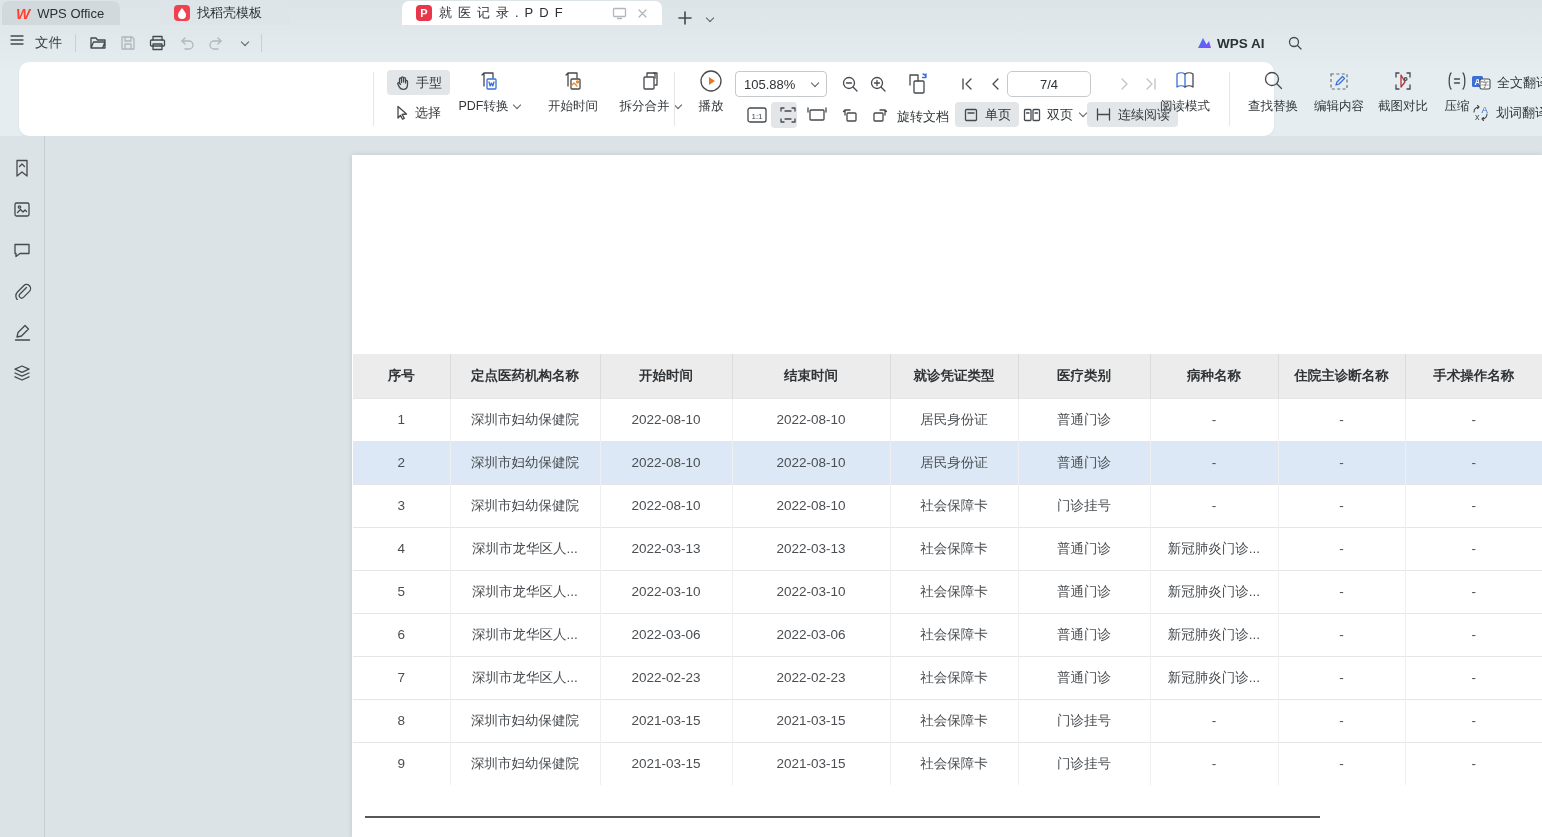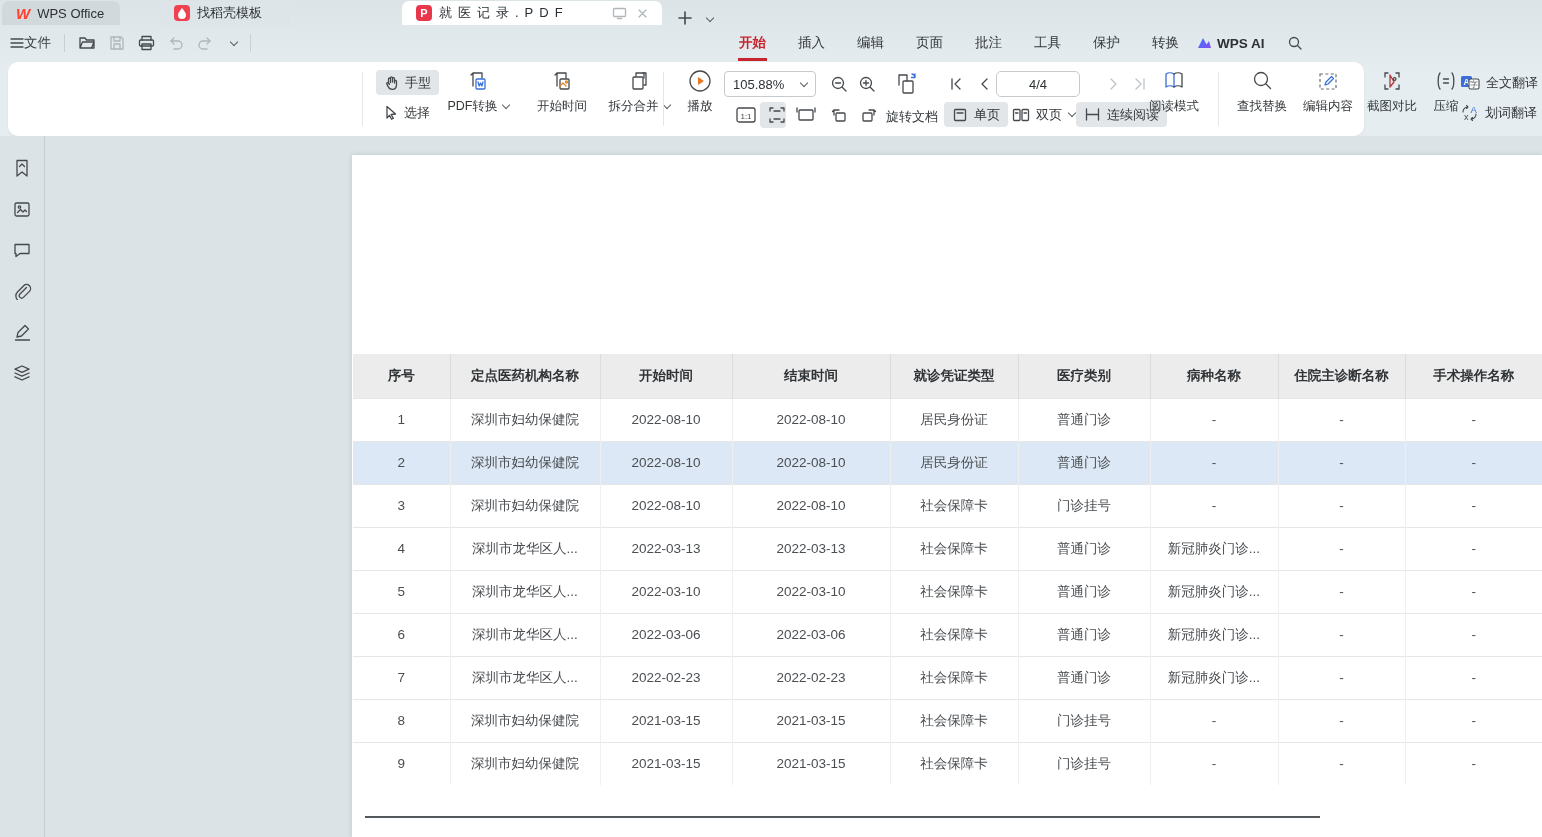--- a/index.html
+++ b/index.html
@@ -21,31 +21,31 @@
   .wps-logo { font-weight:800; font-style:italic; color:#ff4030; font-size:15px; }
   .sq-ic { width:16px; height:16px; border-radius:4px; background:#e8364b; color:#fff;
            display:flex; align-items:center; justify-content:center; font-size:11px; font-weight:700; flex:none; }
   .sq-ic.docer { background:#ef4150; }
   .tab-tools { display:flex; align-items:center; gap:10px; color:#9aa2a7; }
   .newtab { margin-left:16px; font-size:19px; color:#3c4043; display:flex; align-items:center; gap:10px; }
 
   
   .menubar { position:absolute; left:0; top:25px; width:1542px; height:36px; display:flex; align-items:center; font-size:13.5px; }
   .filegrp { display:flex; align-items:center; gap:13px; padding-left:10px; }
-  .filebtn { display:flex; align-items:center; gap:0; }
+  .filebtn { display:flex; align-items:flex-start; gap:11px; }
   .vsep { width:1px; height:18px; background:#c9cfd3; }
   .menus { position:absolute; left:738px; top:0; height:36px; display:flex; align-items:center; gap:30px; }
   .menu-item { position:relative; padding:2px 1px; color:#33373a; cursor:default; }
   .menu-item.active { color:#c7252e; font-weight:700; }
   .menu-item.active::after { content:""; position:absolute; left:0; right:0; bottom:-7px; height:3px; background:#c7252e; }
   .ai-search { position:absolute; left:1196px; top:0; height:36px; display:flex; align-items:center; gap:22px; font-size:13.5px; }
   .ai-badge { display:flex; align-items:center; gap:5px; font-weight:600; color:#2d3135; }
 
   
-  .toolbar { position:absolute; left:8px; top:62px; width:1356px; height:74px; background:#fff; border-radius:10px;
+  .toolbar { position:absolute; left:19px; top:62px; width:1255px; height:74px; background:#fff; border-radius:10px;
              box-shadow:0 1px 2px rgba(40,60,70,.08); }
   .tdiv { position:absolute; top:10px; width:1px; height:54px; background:#e4e6e8; }
   .smallbtn { position:absolute; height:25px; display:flex; align-items:center; gap:6px; padding:0 8px;
               font-size:13px; border-radius:4px; color:#33373a; white-space:nowrap; }
   .smallbtn.sel { background:#e3e6e8; }
   .bigbtn { position:absolute; top:7px; display:flex; flex-direction:column; align-items:center; gap:5px;
             font-size:12.5px; color:#33373a; white-space:nowrap; }
   .bigbtn .lbl { display:flex; align-items:center; }
   .iconbtn { position:absolute; display:flex; align-items:center; justify-content:flex-end; border-radius:4px; }
   .iconbtn.sel { background:#e3e6e8; }
@@ -145,30 +145,20 @@
           <path d="M3 5h7a4 4 0 0 1 0 8H6"></path>
           <path d="M6 2L3 5l3 3"></path>
         </svg>
       <svg class="ic gray" width="16" height="14" viewBox="0 0 16 14">
           <path d="M13 5H6a4 4 0 0 0 0 8h4"></path>
           <path d="M10 2l3 3-3 3"></path>
         </svg>
       <span class="chev"></span>
       <span class="vsep"></span>
     </div>
-    <div class="menus">
-      <span class="menu-item active">开始</span>
-      <span class="menu-item">插入</span>
-      <span class="menu-item">编辑</span>
-      <span class="menu-item">页面</span>
-      <span class="menu-item">批注</span>
-      <span class="menu-item">工具</span>
-      <span class="menu-item">保护</span>
-      <span class="menu-item">转换</span>
-    </div>
     <div class="ai-search">
       <span class="ai-badge">
         <svg width="16" height="14" viewBox="0 0 16 14">
           <defs>
               <linearGradient id="aig" x1="0" y1="0" x2="1" y2="1">
                 <stop offset="0" stop-color="#2f7df6"></stop>
                 <stop offset="1" stop-color="#8a4bf5"></stop>
               </linearGradient>
             </defs>
           <path d="M2 12L7 2l3.5 6.5L13 5l2 7z" fill="url(#aig)"></path>
@@ -272,21 +262,21 @@
       <svg class="ic" width="14" height="14" viewBox="0 0 14 14">
           <path d="M3 2v10M11 2L6 7l5 5"></path>
         </svg>
     </div>
     <div class="iconbtn" style="left:960px; top:11px; width:22px; height:22px">
       <svg class="ic" width="12" height="14" viewBox="0 0 12 14">
           <path d="M9 2L4 7l5 5"></path>
         </svg>
     </div>
     <div class="pagebox">
-      <span>4/4</span>
+      <span>7/4</span>
     </div>
     <div class="iconbtn" style="left:1090px; top:11px; width:22px; height:22px">
       <svg class="ic dis" width="12" height="14" viewBox="0 0 12 14">
           <path d="M3 2l5 5-5 5"></path>
         </svg>
     </div>
     <div class="iconbtn" style="left:1117px; top:11px; width:22px; height:22px">
       <svg class="ic dis" width="14" height="14" viewBox="0 0 14 14">
           <path d="M11 2v10M3 2l5 5-5 5"></path>
         </svg>

